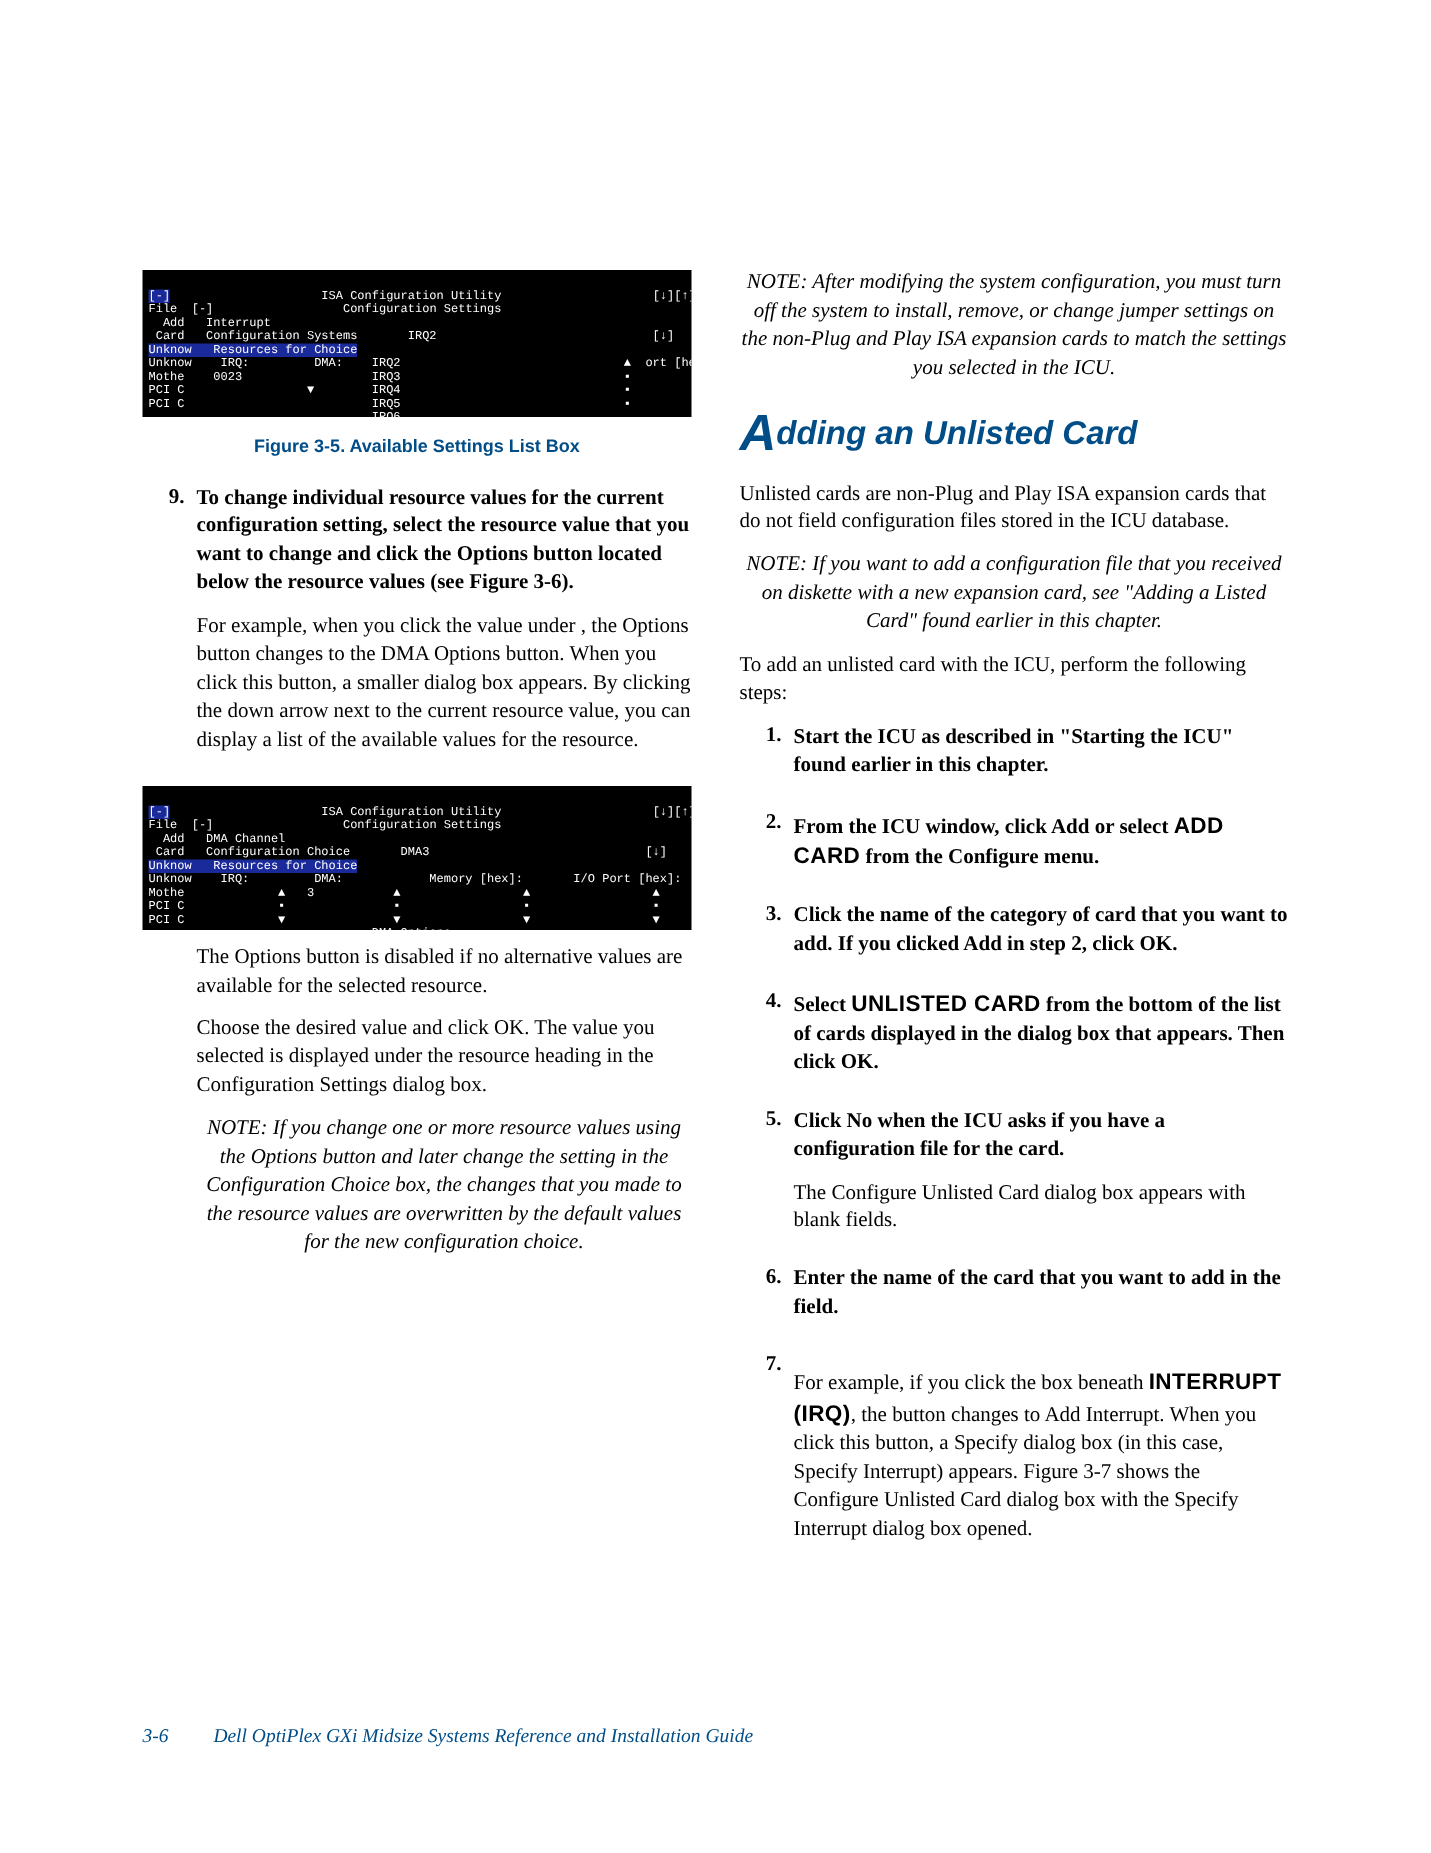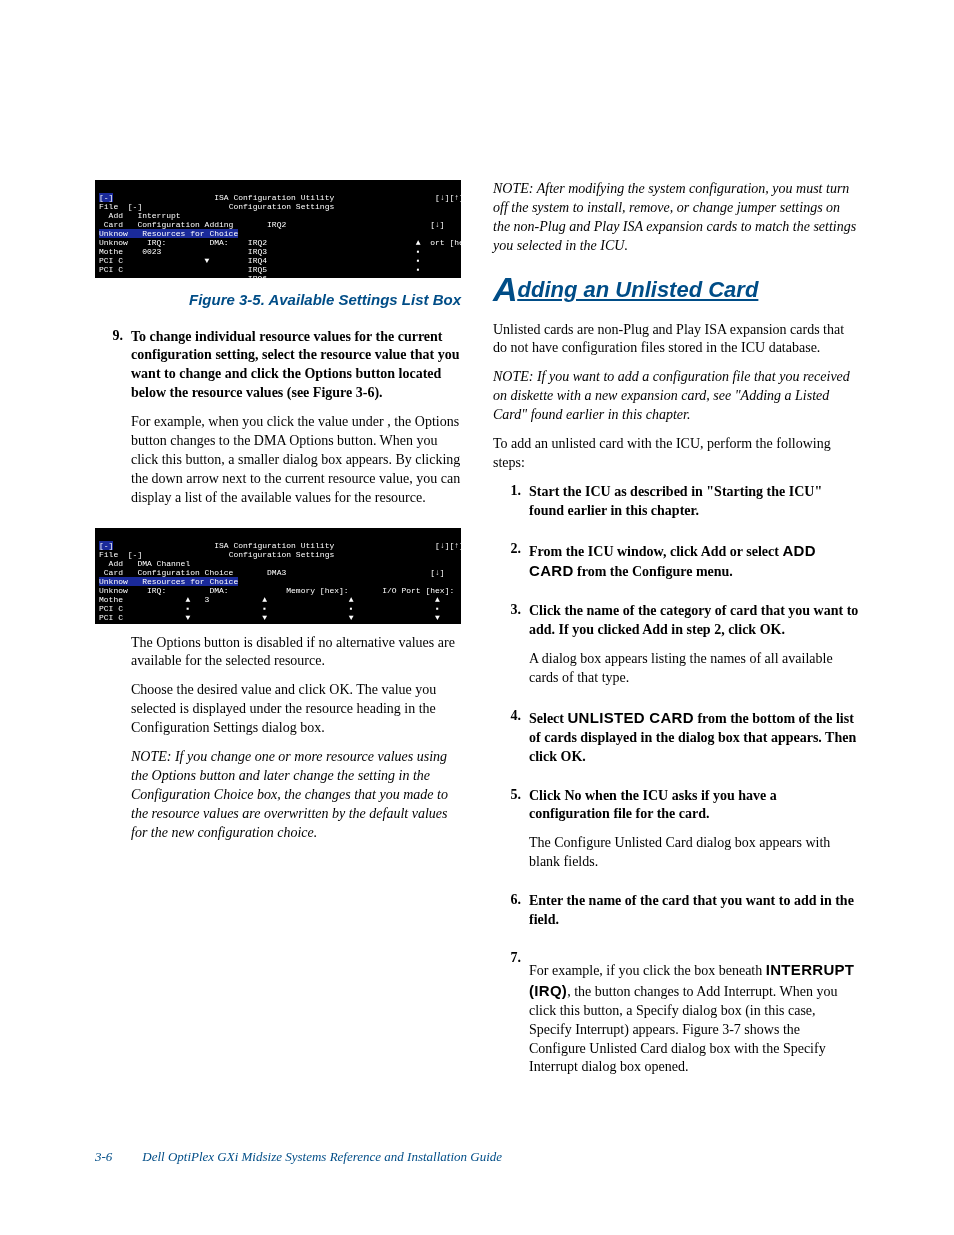--- a/index.html
+++ b/index.html
@@ -36,24 +36,23 @@
     font-size: 8px;
     line-height: 9px;
     padding: 4px;
     box-sizing: border-box;
     white-space: pre;
     overflow: hidden;
   }
   .fig-cap {
     font-family: Arial, Helvetica, sans-serif;
     font-weight: bold;
-    font-style: italic;
     color: #004d87;
-    font-size: 15px;
-    text-align: right;
+    font-size: 12px;
+    text-align: center;
     margin: 12px 0 18px 0;
     line-height: 1.3;
   }
   ol.steps {
     list-style: none;
     padding: 0;
     margin: 0 0 0 0;
   }
   ol.steps > li {
     display: flex;
@@ -68,30 +67,29 @@
   }
   ol.steps > li .body {
     flex: 1;
   }
   .step-text { font-weight: bold; font-family: "Times New Roman", Times, serif; }
   .follow {
     margin-top: 10px;
     font-weight: normal;
   }
   p { margin: 0 0 10px 0; line-height: 1.35; }
-  .note { font-style: italic; }
+  .note { font-style: italic; text-align: center; }
   .sc { font-family: Arial, Helvetica, sans-serif; font-size: 15px; font-weight: bold; letter-spacing: 0.3px; font-style: normal;}
   h2.section {
     font-family: Arial, Helvetica, sans-serif;
     font-weight: bold;
     font-style: italic;
     color: #004d87;
     font-size: 22px;
     margin: 14px 0 12px 0;
-    text-decoration: underline;
   }
   h2.section .dropcap {
     font-size: 34px;
     font-style: italic;
     vertical-align: -4px;
   }
   .footer {
     position: absolute;
     bottom: 70px;
     left: 95px;
@@ -108,21 +106,21 @@
 <div class="page">
   <div class="columns">
 
     <div class="col">
 
       <div class="fig">
         <div class="fig-img" style="height:98px;">
 <span style="background:#1a2a9a;">[-]</span>                     <span>ISA Configuration Utility</span>                     <span>[↓][↑]</span>
 <span>File  [-]</span>                  <span>Configuration Settings</span>
 <span>  Add   Interrupt</span>
-<span> Card   Configuration Adding       IRQ2                              [↓]</span>
+<span> Card   Configuration Systems       IRQ2                              [↓]</span>
 <span style="background:#1a2a9a;">Unknow   Resources for Choice</span>
 <span>Unknow    IRQ:         DMA:    IRQ2                               ▲  ort [hex]:</span>
 <span>Mothe    0023                  IRQ3                               ▪            ▪</span>
 <span>PCI C                 ▼        IRQ4                               ▪            ▪</span>
 <span>PCI C                          IRQ5                               ▪            ▼</span>
 <span>                               IRQ6</span>
 
 </div>
         <div class="fig-cap">Figure 3-5.  Available Settings List Box</div>
       </div>
@@ -161,42 +159,41 @@
 
     </div>
 
     <div class="col">
       <p class="note">NOTE: After modifying the system configuration, you must turn off the system to install, remove, or change jumper settings on the non-Plug and Play ISA expansion cards to match the settings you selected in the ICU.</p>
 
       <h2 class="section">
         <span class="dropcap">A</span><span>dding an Unlisted Card</span>
       </h2>
 
-      <p>Unlisted cards are non-Plug and Play ISA expansion cards that do not have configuration files stored in the ICU database.</p>
+      <p>Unlisted cards are non-Plug and Play ISA expansion cards that do not field configuration files stored in the ICU database.</p>
       <p class="note">NOTE: If you want to add a configuration file that you received on diskette with a new expansion card, see "Adding a Listed Card" found earlier in this chapter.</p>
       <p>To add an unlisted card with the ICU, perform the following steps:</p>
 
       <ol class="steps" id="right-steps">
           <li>
             <div class="num">1.</div>
             <div class="body">
               <p class="step-text">Start the ICU as described in "Starting the ICU" found earlier in this chapter.</p>
             </div>
           </li>
           <li>
             <div class="num">2.</div>
             <div class="body">
               <p class="step-text">From the ICU window, click Add or select <span class="sc">ADD CARD</span> from the Configure menu.</p>
             </div>
           </li>
           <li>
             <div class="num">3.</div>
             <div class="body">
               <p class="step-text">Click the name of the category of card that you want to add. If you clicked Add in step 2, click OK.</p>
-              <p class="follow">A dialog box appears listing the names of all available cards of that type.</p>
             </div>
           </li>
           <li>
             <div class="num">4.</div>
             <div class="body">
               <p class="step-text">Select <span class="sc">UNLISTED CARD</span> from the bottom of the list of cards displayed in the dialog box that appears. Then click OK.</p>
             </div>
           </li>
           <li>
             <div class="num">5.</div>

